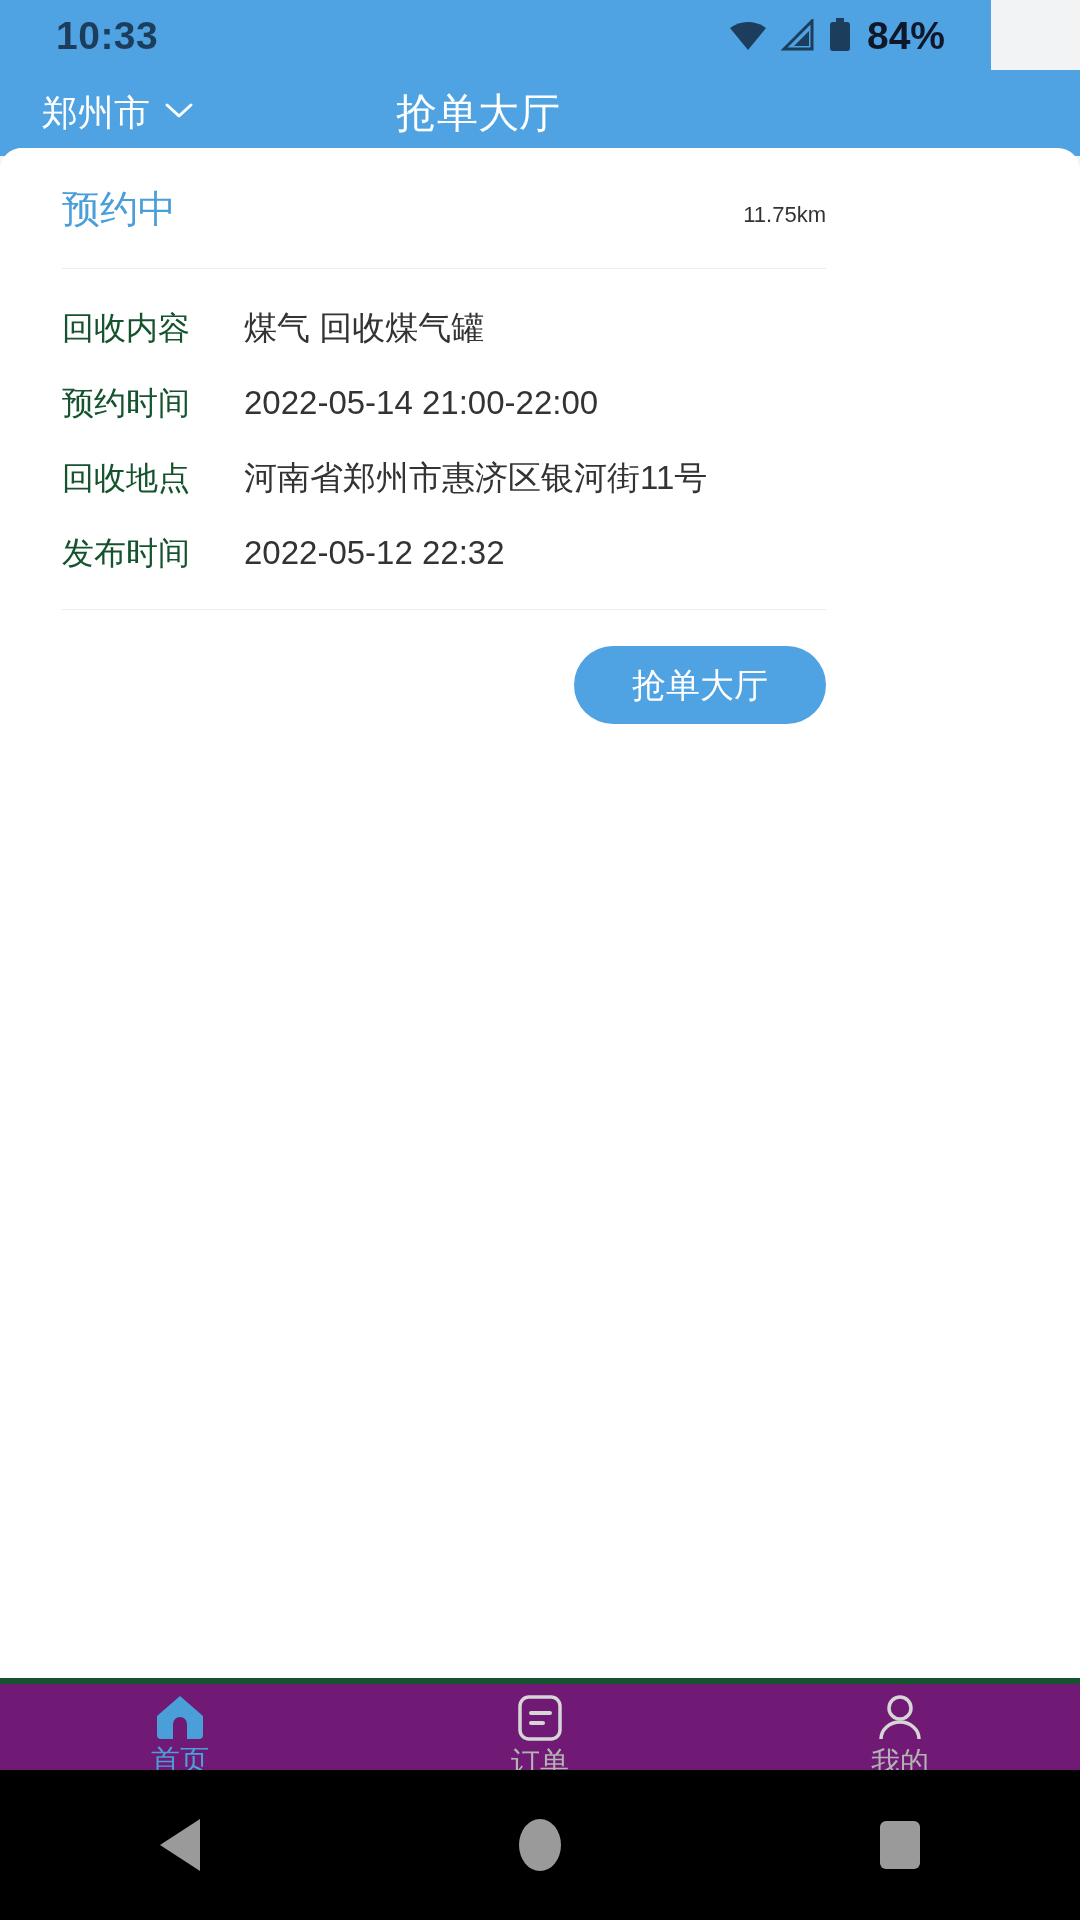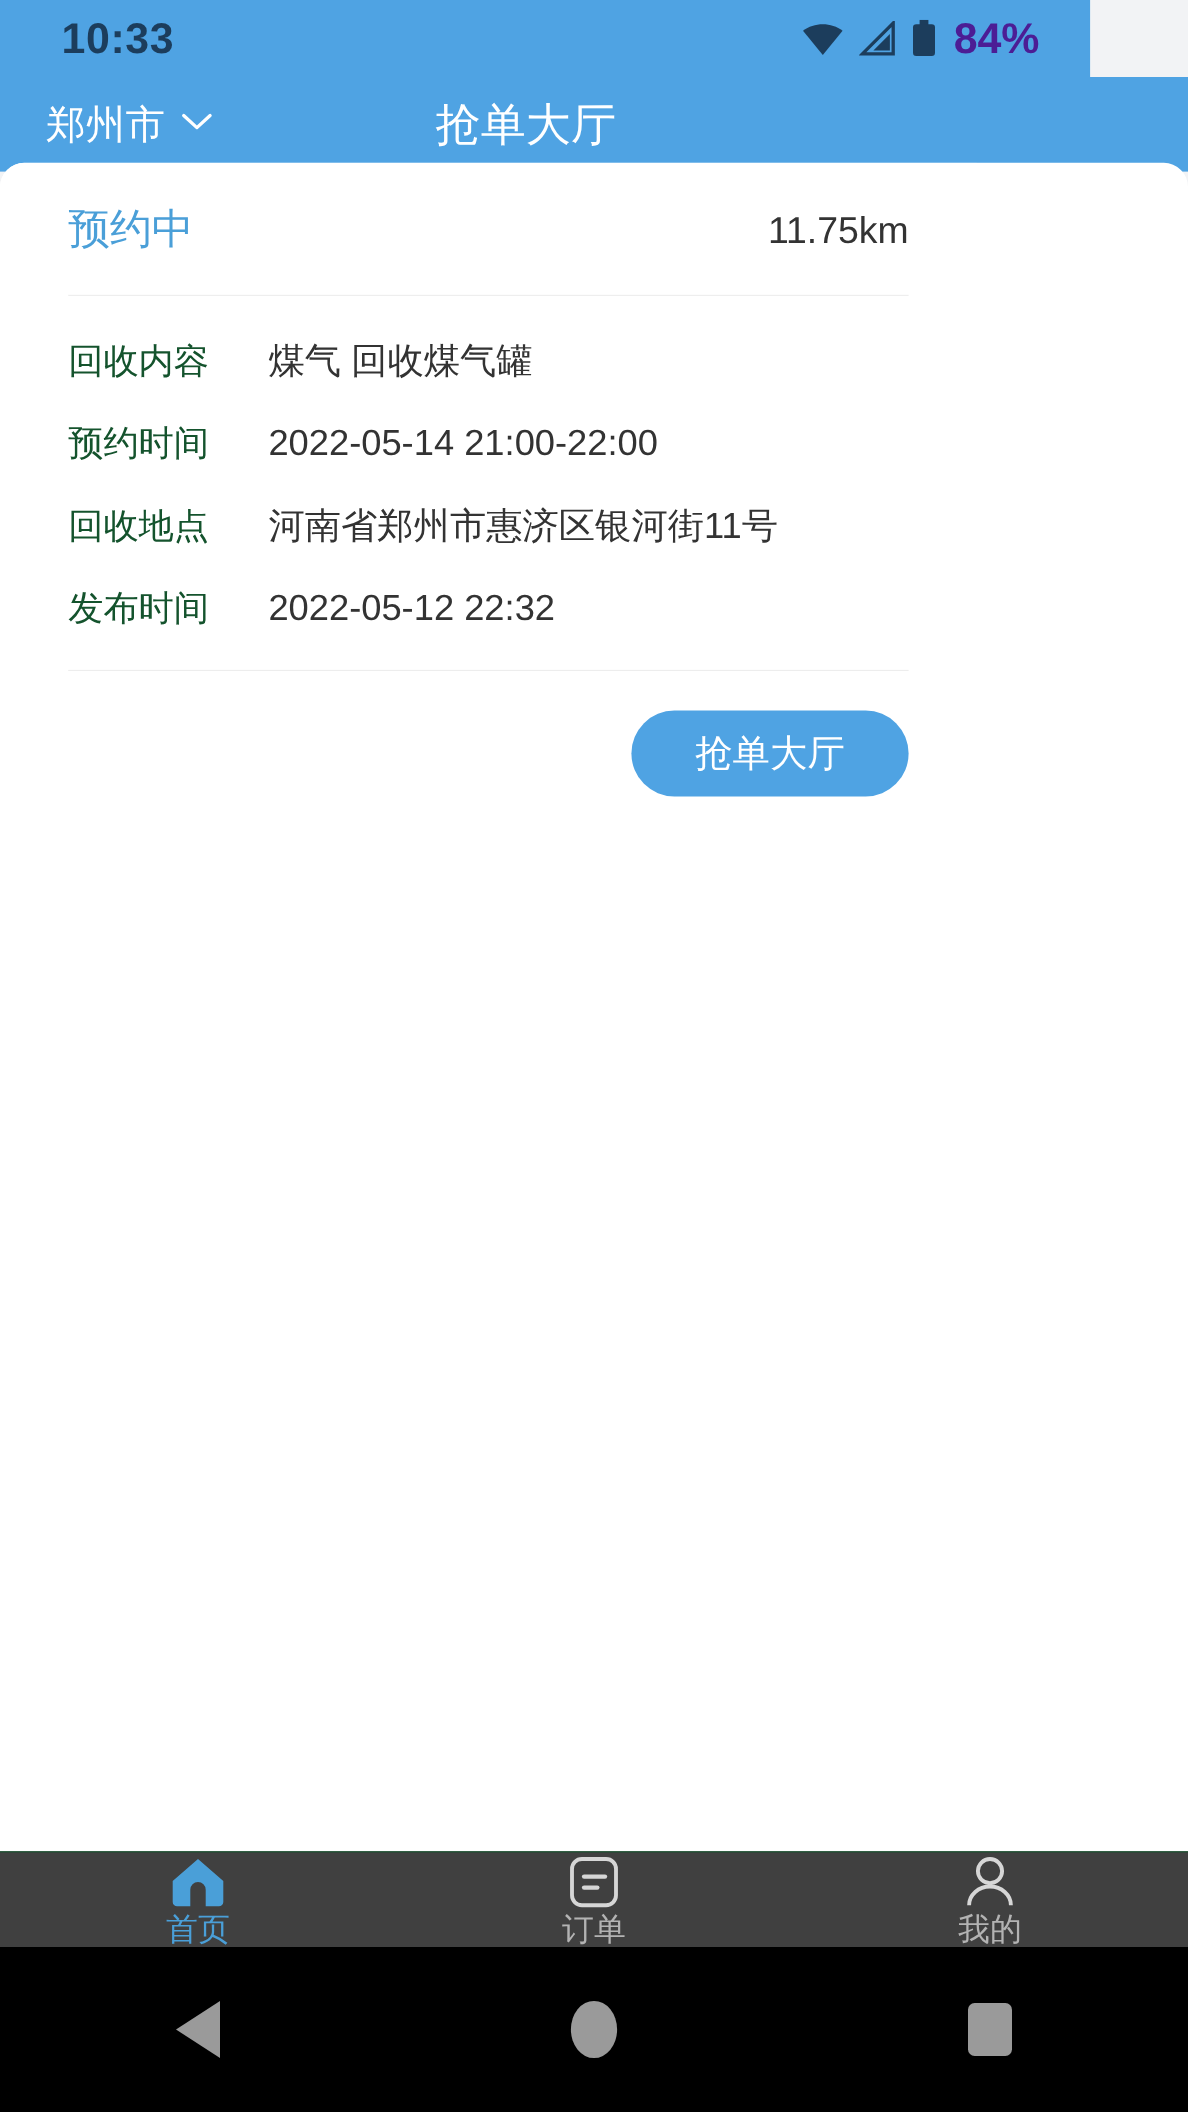--- a/index.html
+++ b/index.html
@@ -41,21 +41,21 @@
     letter-spacing: 0.5px;
     line-height: 1;
   }
   .status-right {
     display: flex;
     align-items: center;
     gap: 13px;
   }
   .status-right svg { display: block; }
   .battery-pct {
-    color: #4c1d95;
+    color: #0f172a;
     font-size: 39px;
     font-weight: bold;
     margin-left: 2px;
     line-height: 1;
     text-align: right;
   }
 
   
   .appbar {
     position: absolute;
@@ -118,21 +118,21 @@
     padding-top: 42px;
     padding-bottom: 40px;
   }
   .order-status {
     color: #4a9fd8;
     font-size: 38px;
     line-height: 1;
   }
   .order-distance {
     color: #333333;
-    font-size: 34px;
+    font-size: 22px;
     line-height: 1;
   }
   .card-divider {
     height: 1px;
     background: #ededed;
     width: 100%;
   }
   .detail-list {
     padding-top: 22px;
     padding-bottom: 18px;
@@ -171,24 +171,23 @@
     line-height: 1;
   }
 
   
   .tabbar {
     position: absolute;
     left: 0;
     bottom: 150px;
     width: 1080px;
     height: 86px;
-    background: #404040;
-    border-top: 1px solid #14532d;
-    display: flex;
-    align-items: flex-end;
+    background: #701a75;
+    border-top: 6px solid #14532d;
+    display: flex;
   }
   .tab {
     flex: 1 1 0;
     display: flex;
     flex-direction: column;
     align-items: center;
     justify-content: flex-start;
     padding-top: 10px;
     gap: 6px;
   }

